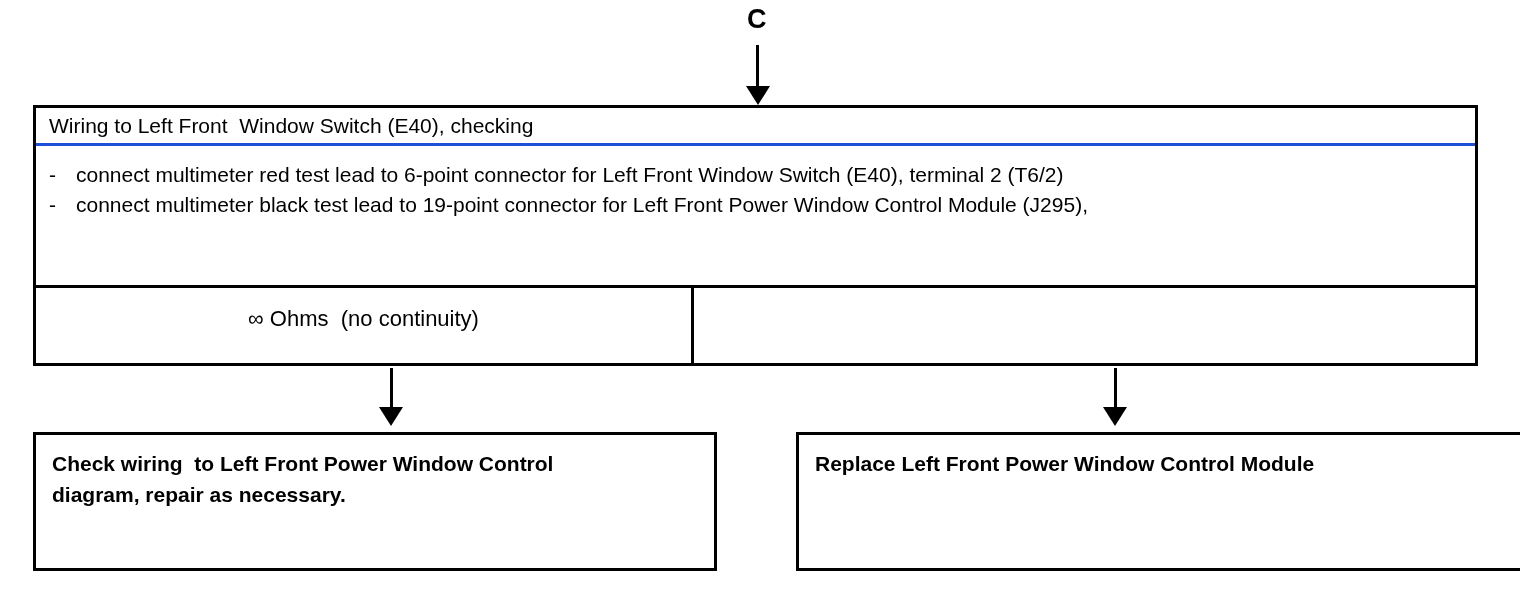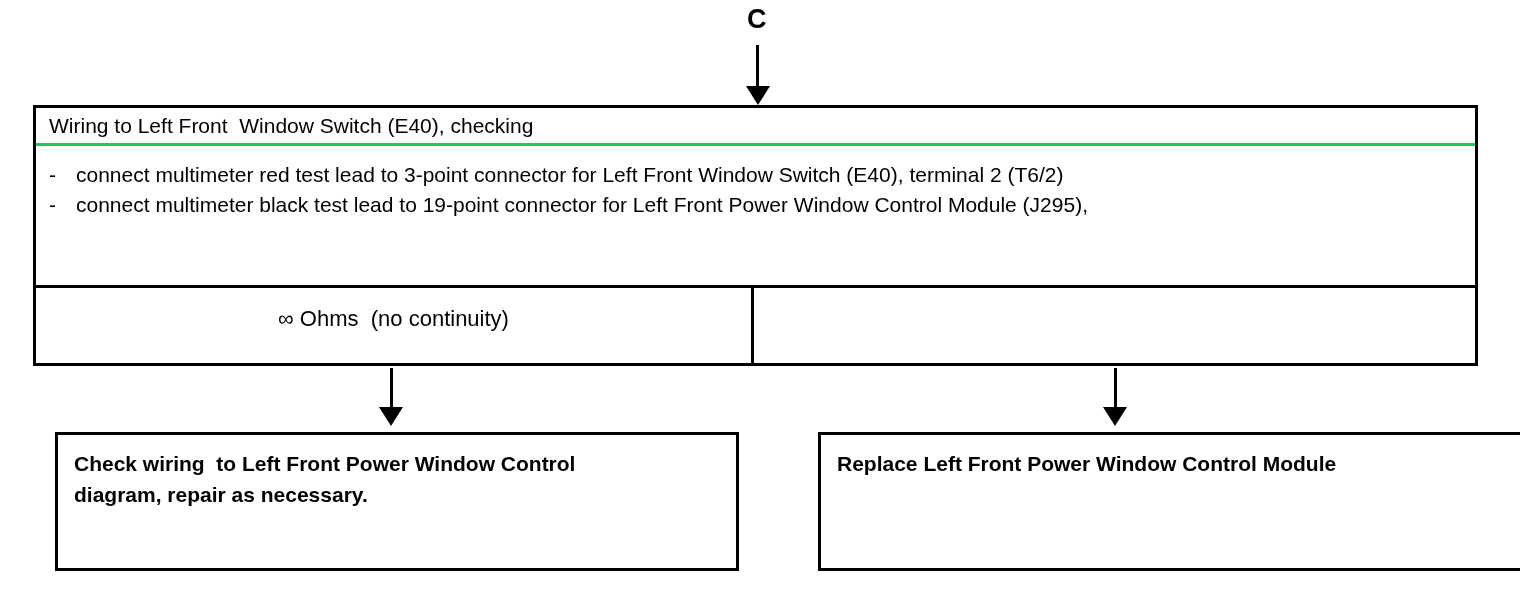--- a/index.html
+++ b/index.html
@@ -55,21 +55,21 @@
     border: 3px solid #000;
     box-sizing: border-box;
     background: #fff;
   }
   #test-title {
     position: absolute;
     left: 0;
     top: 0;
     right: 0;
     height: 38px;
-    border-bottom: 3px solid #22c55e;
+    border-bottom: 3px solid #1d4ed8;
     box-sizing: border-box;
     display: flex;
     align-items: center;
     padding-left: 13px;
     font-size: 21px;
     white-space: pre;
   }
   #test-steps {
     position: absolute;
     left: 0;
@@ -111,42 +111,41 @@
   }
   .result-cell {
     display: flex;
     align-items: flex-start;
     justify-content: center;
     padding-top: 18px;
     font-size: 22px;
     white-space: pre;
     box-sizing: border-box;
   }
-  #result-cell-left  { width: 718px; border-right: 3px solid #000; }
+  #result-cell-left  { width: 658px; border-right: 3px solid #000; }
   #result-cell-right { flex: 1 1 auto; }
 
   
   #branch-arrow-left-shaft  { left: 390px;  top: 368px; height: 42px; }
   #branch-arrow-left-head   { left: 379px;  top: 407px; }
   #branch-arrow-right-shaft { left: 1114px; top: 368px; height: 42px; }
   #branch-arrow-right-head  { left: 1103px; top: 407px; }
 
   
   .outcome-box {
     position: absolute;
     top: 432px;
     height: 139px;
     border: 3px solid #000;
     box-sizing: border-box;
     background: #fff;
     padding: 13px 16px 0 16px;
     font-size: 21px;
     line-height: 31px;
     font-weight: bold;
-    margin-left: 22px;
   }
   #outcome-box-left  { left: 33px;  width: 684px; }
   #outcome-box-right { left: 796px; width: 776px; }
   .outcome-line { white-space: pre; }
 </style>
 </head>
 <body>
 
 <div id="page">
 
@@ -154,21 +153,21 @@
   <div class="arrow-shaft" id="entry-arrow-shaft"></div>
   <div class="arrow-head" id="entry-arrow-head"></div>
 
   <div id="test-box">
 
     <div id="test-title">Wiring to Left Front  Window Switch (E40), checking</div>
 
     <div id="test-steps">
       <div class="step-row">
         <span class="step-dash">-</span>
-        <span class="step-text">connect multimeter red test lead to 3-point connector for Left Front Window Switch (E40), terminal 2 (T6/2)</span>
+        <span class="step-text">connect multimeter red test lead to 6-point connector for Left Front Window Switch (E40), terminal 2 (T6/2)</span>
       </div>
       <div class="step-row">
         <span class="step-dash">-</span>
         <span class="step-text">connect multimeter black test lead to 19-point connector for Left Front Power Window Control Module (J295),</span>
       </div>
     </div>
 
     <div id="results-row">
       <div class="result-cell" id="result-cell-left">∞ Ohms  (no continuity)</div>
     </div>

